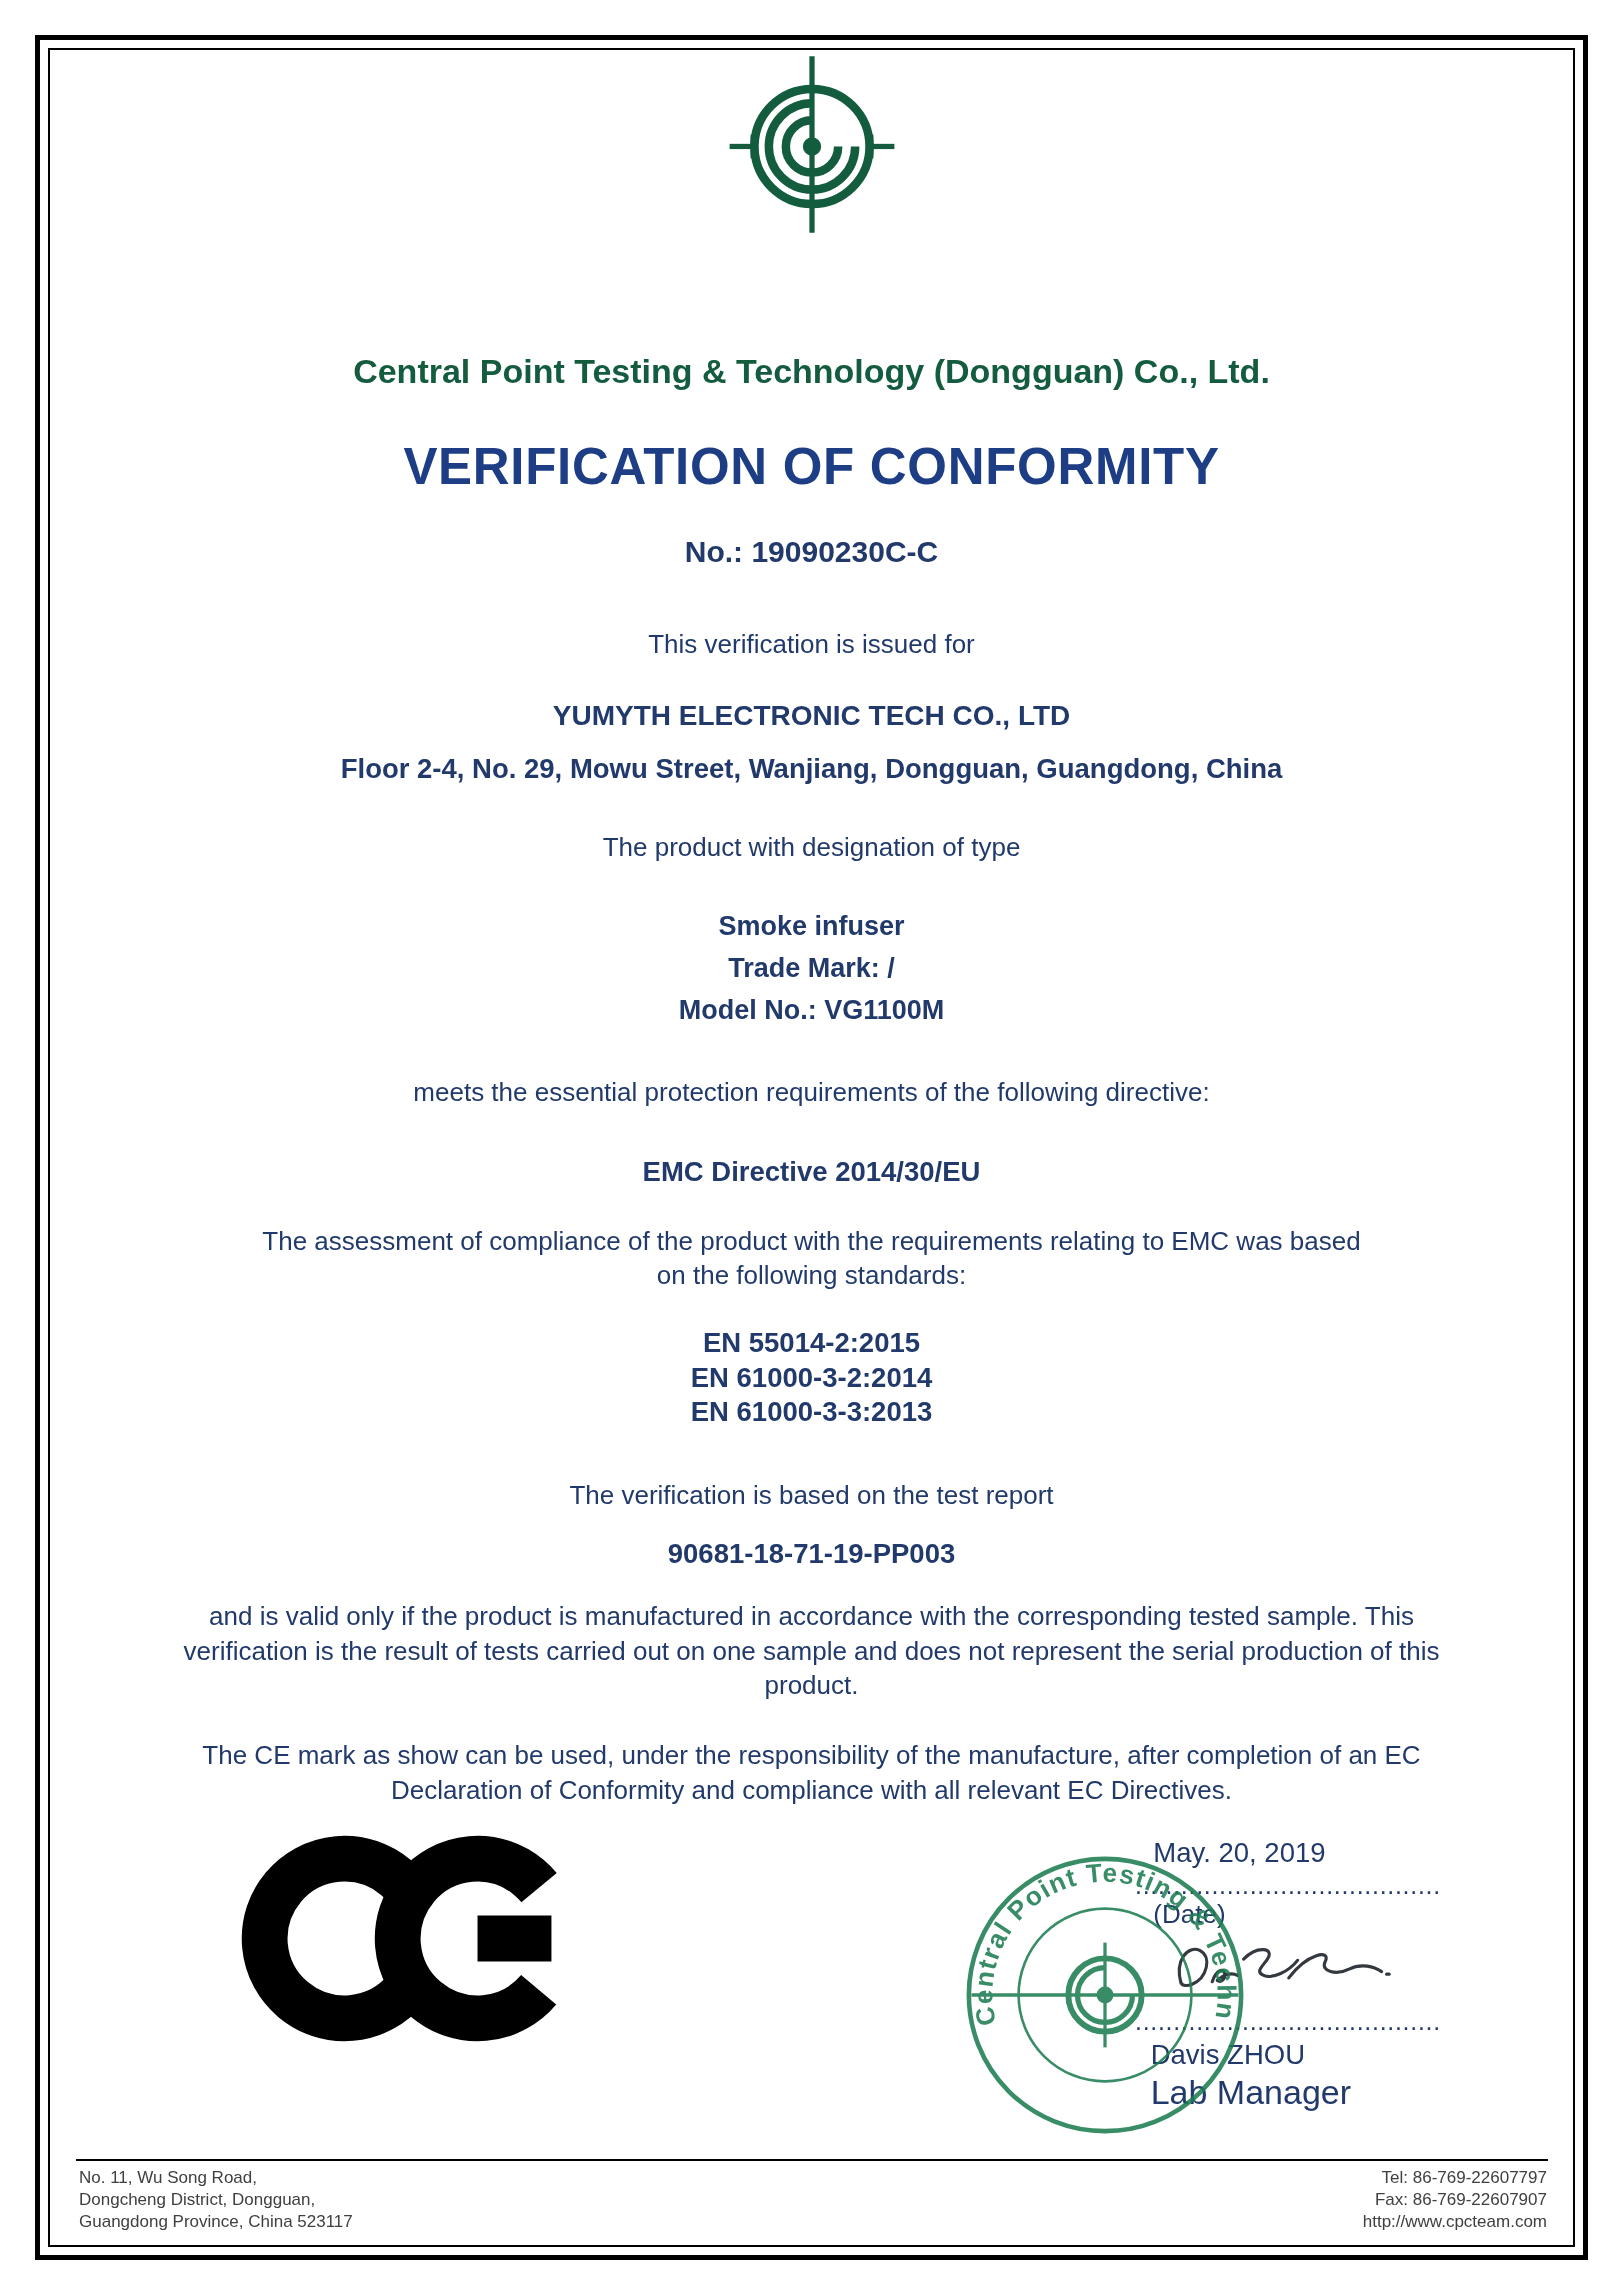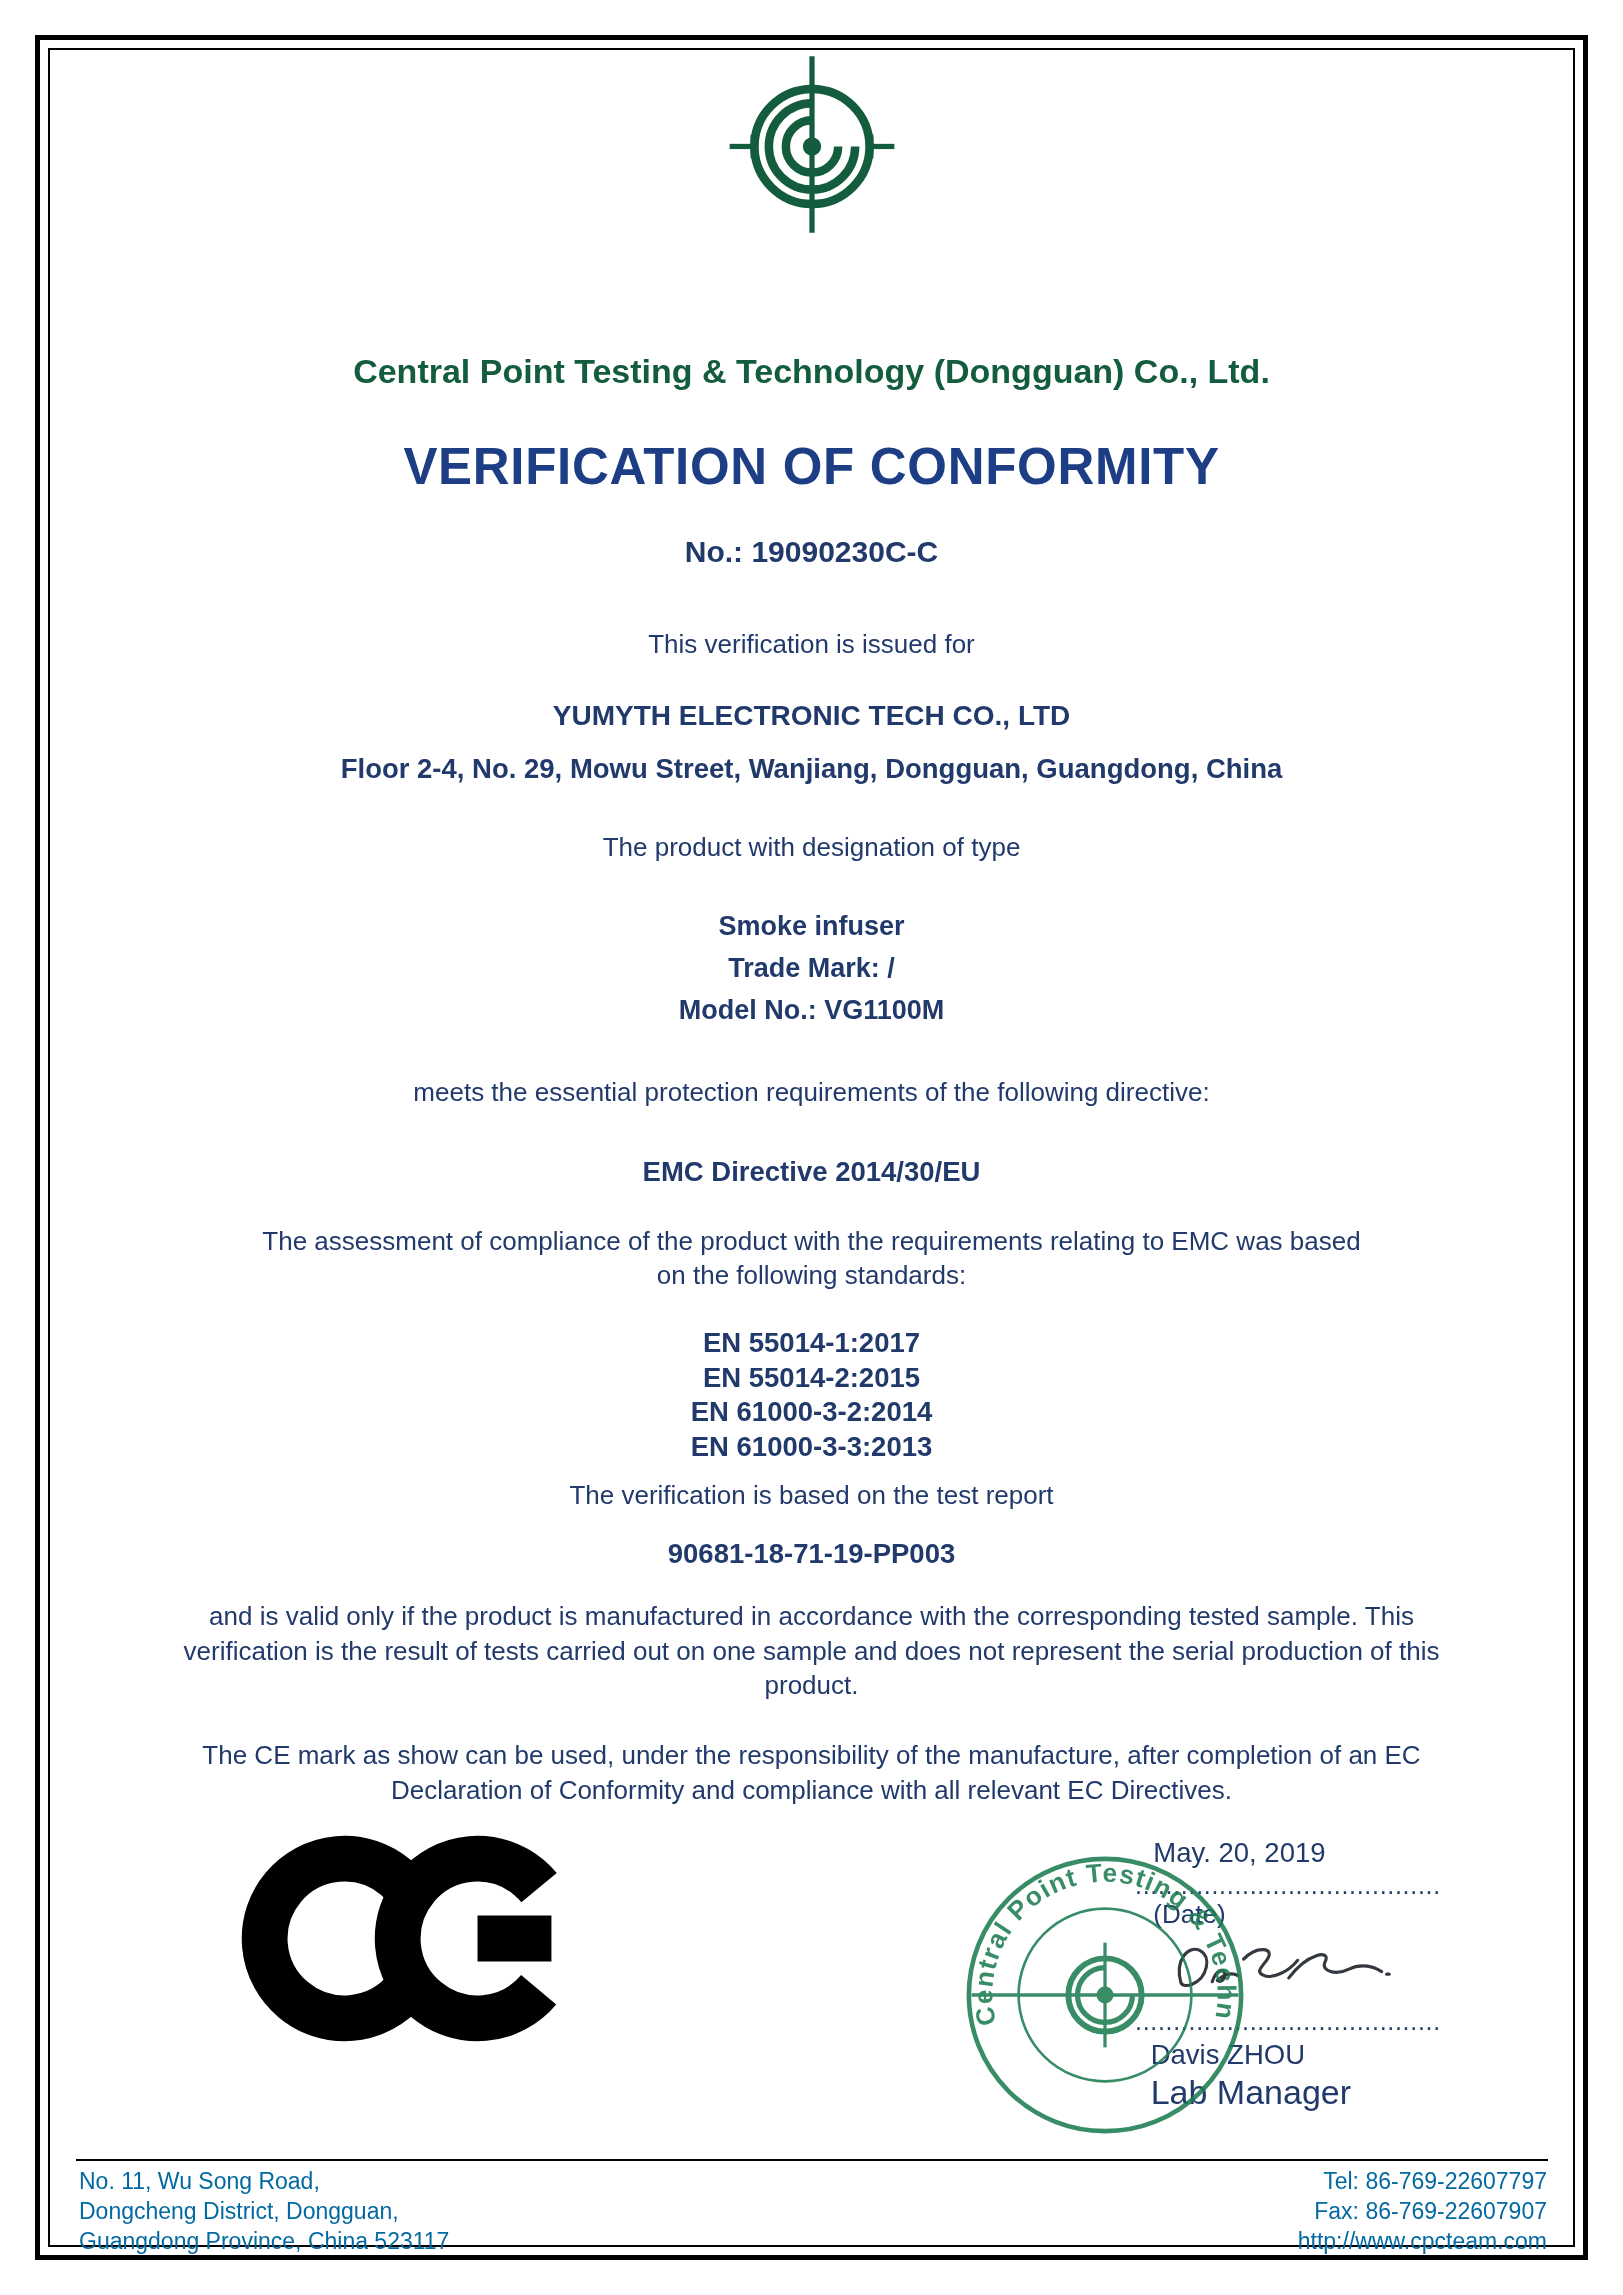--- a/index.html
+++ b/index.html
@@ -11,21 +11,21 @@
   }
   .c { position:absolute; left:0; right:0; text-align:center; }
   .blue { color:var(--blue); }
   .b { font-weight:bold; }
   .border-a { position:absolute; inset:35px; border:5.9px solid #000; pointer-events:none; }
   .border-b { position:absolute; inset:48px; border:2px solid #000; pointer-events:none; }
   .sigblock { position:absolute; left:1135px; top:1837px; width:327px; text-align:left; color:var(--blue); z-index:2; }
   .dots { font-size:25px; line-height:1; letter-spacing:0.7px; margin-top:3.9px; white-space:nowrap; overflow:hidden; }
   .stamp { position:absolute; left:961px; top:1851px; z-index:5; opacity:.88; }
   .footer-rule { position:absolute; top:2159px; left:76px; right:75px; border-top:2px solid #000; }
-  .footer { position:absolute; top:2167px; left:79px; right:76px; display:flex; justify-content:space-between; color:#0369a1; font-size:23px; line-height:1.3; }
+  .footer { position:absolute; top:2167px; left:79px; right:76px; display:flex; justify-content:space-between; color:#404040; font-size:17px; line-height:1.3; }
 </style>
 </head>
 <body>
 
 <div class="border-a"></div>
 <div class="border-b"></div>
 
 <div class="c" style="top:56px;">
   <svg width="170" height="177" viewBox="0 0 260 270">
     <g stroke="#145c3e" fill="none" stroke-width="8">
@@ -64,21 +64,20 @@
 
 <div class="c blue" style="top:1077px; font-size:26px;">meets the essential protection requirements of the following directive:</div>
 
 <div class="c b blue" style="top:1156px; font-size:27.5px;">EMC Directive 2014/30/EU</div>
 
 <div class="c blue" style="top:1225px; font-size:26px; line-height:1.3;">
   <div style="max-width:1112px; margin:0 auto;">The assessment of compliance of the product with the requirements relating to EMC was based on the following standards:</div>
 </div>
 
 <div class="c b blue" style="top:1326px; font-size:27.5px; line-height:1.26;">
-  <div>EN 55014-1:2017</div>
   <div>EN 55014-2:2015</div>
   <div>EN 61000-3-2:2014</div>
   <div>EN 61000-3-3:2013</div>
 </div>
 
 <div class="c blue" style="top:1480px; font-size:26px;">The verification is based on the test report</div>
 
 <div class="c b blue" style="top:1538px; font-size:27.5px;">90681-18-71-19-PP003</div>
 
 <div class="c blue" style="top:1599px; font-size:26px; line-height:1.33;">

